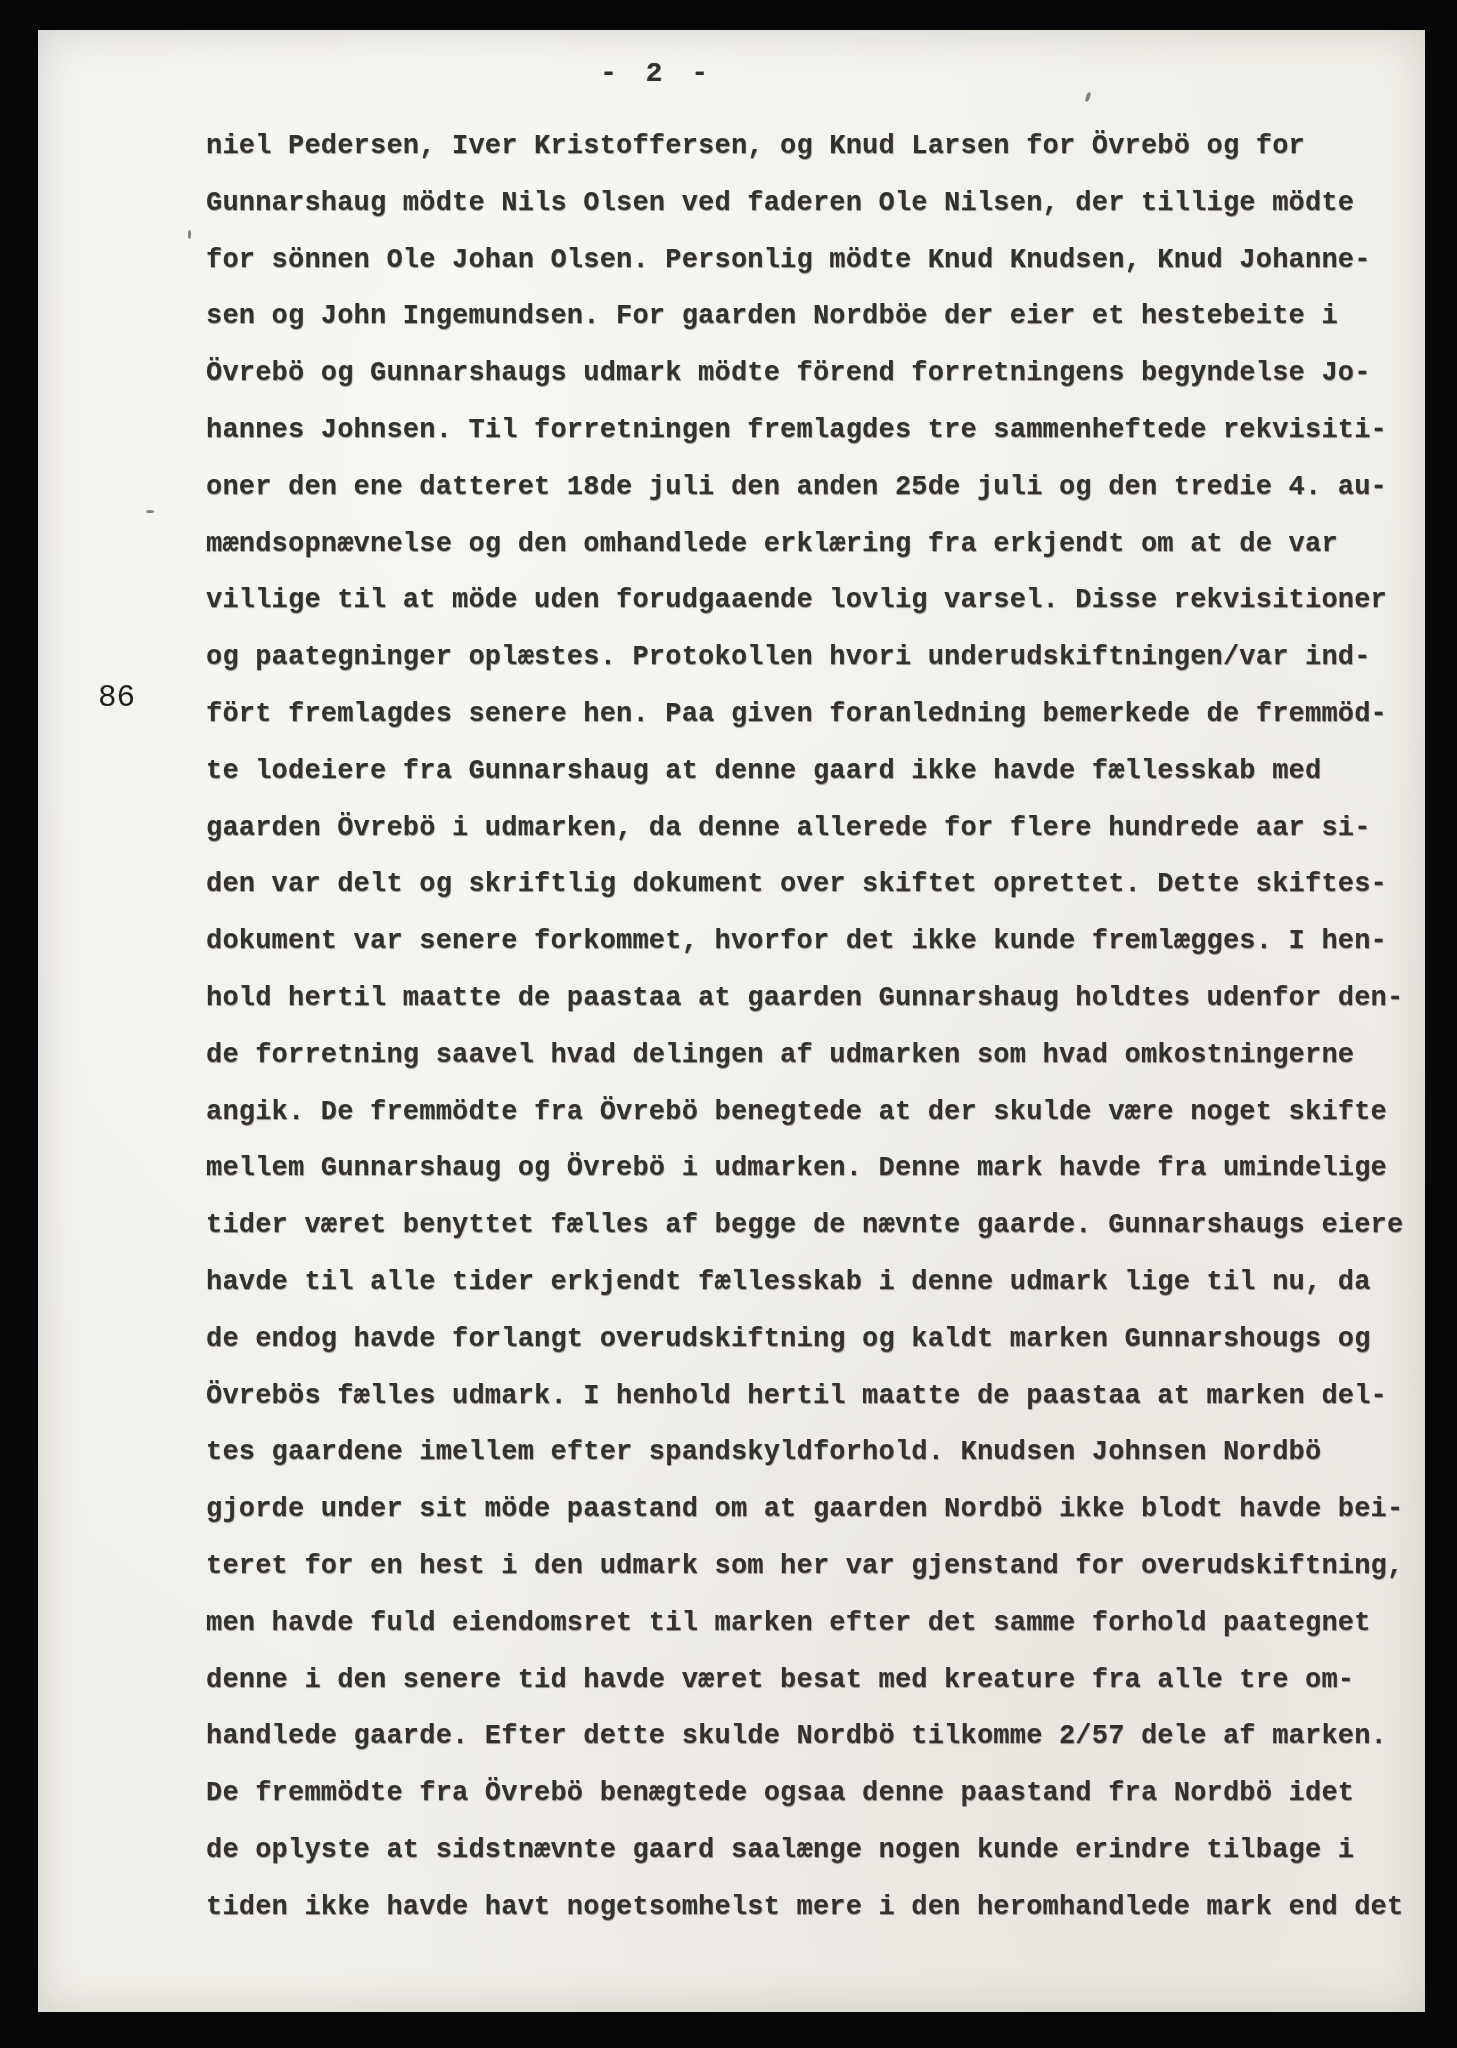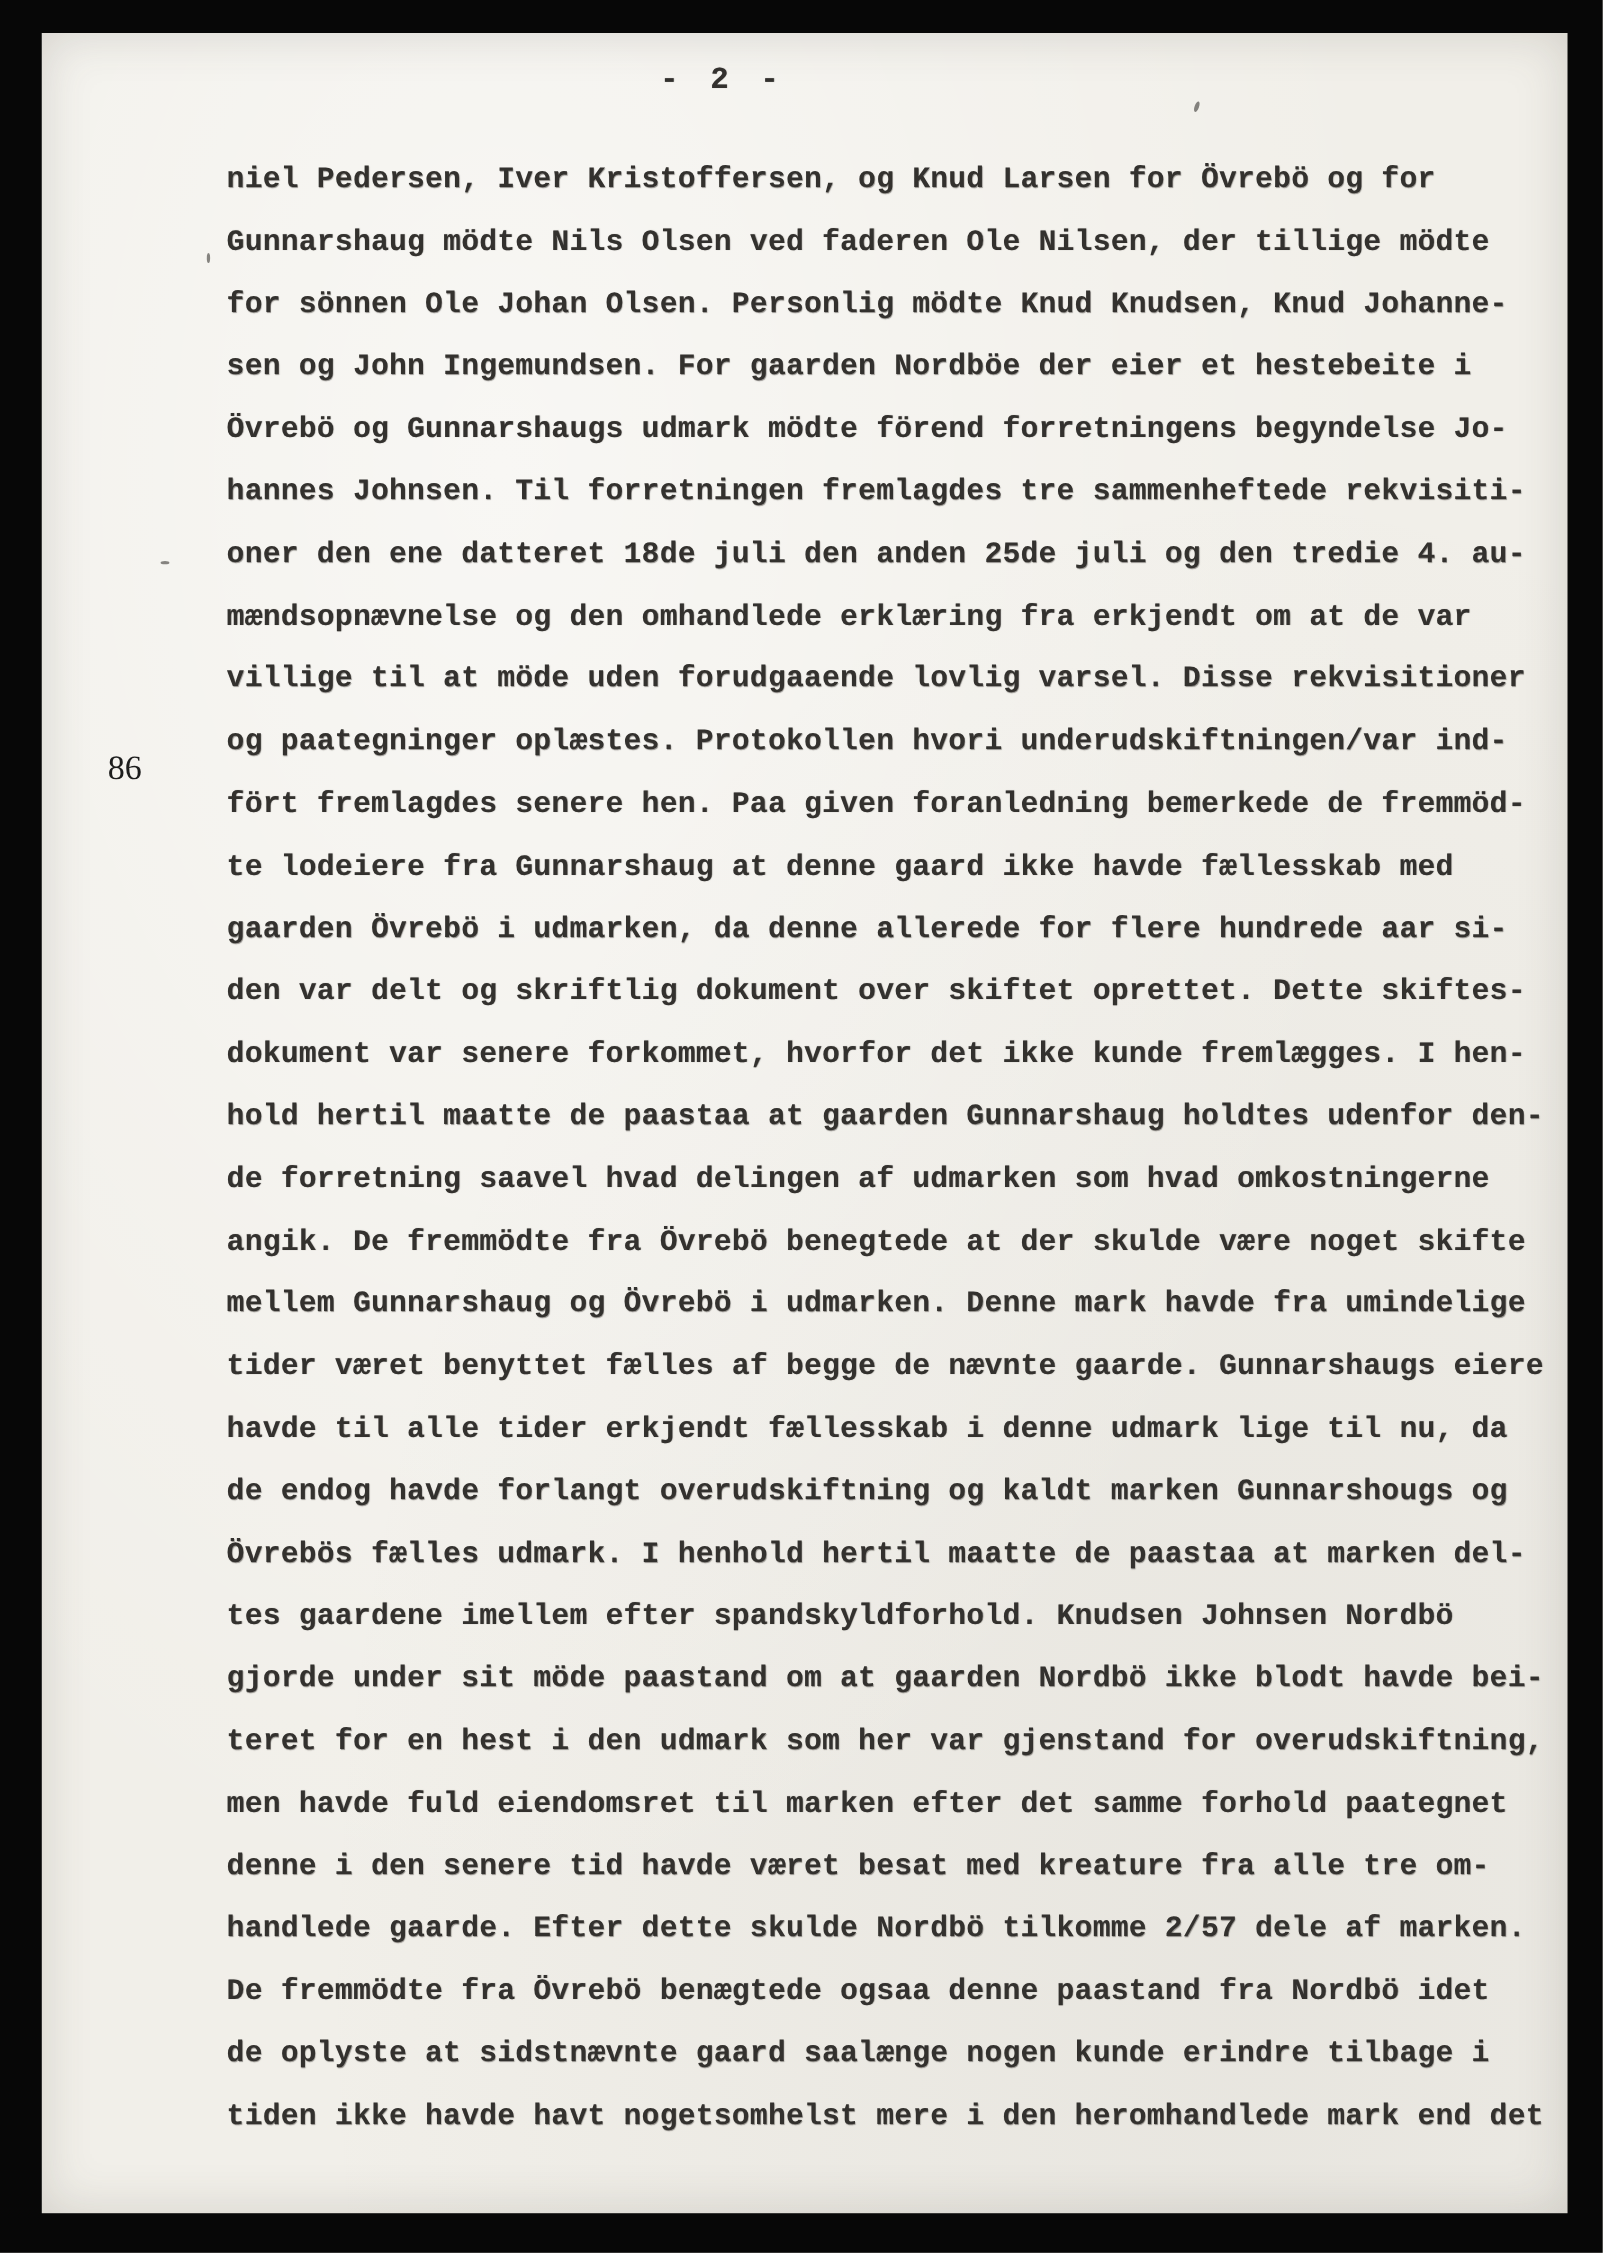--- a/index.html
+++ b/index.html
@@ -31,28 +31,28 @@
     font-size:28px;
     font-weight:700;
     letter-spacing:6px;
     color:var(--ink);
     white-space:pre;
     text-shadow:0.4px 0.4px 0.7px rgba(50,48,45,0.55);
   }
   .margin-number{
     position:absolute;
     left:60px; top:650px;
-    font-family:Liberation Serif, serif;
+    font-family:Liberation Mono, monospace;
     font-size:31px;
     font-weight:400;
     color:#1d1d1d;
   }
   .text-body{
     position:absolute;
-    left:168px; top:106px;
+    left:168px; top:88px;
     width:1219px;
   }
   .text-line{
     height:56.8px;
     line-height:56.8px;
     font-size:27px;
     font-weight:700;
     letter-spacing:0.2px;
     color:var(--ink);
     white-space:pre;

